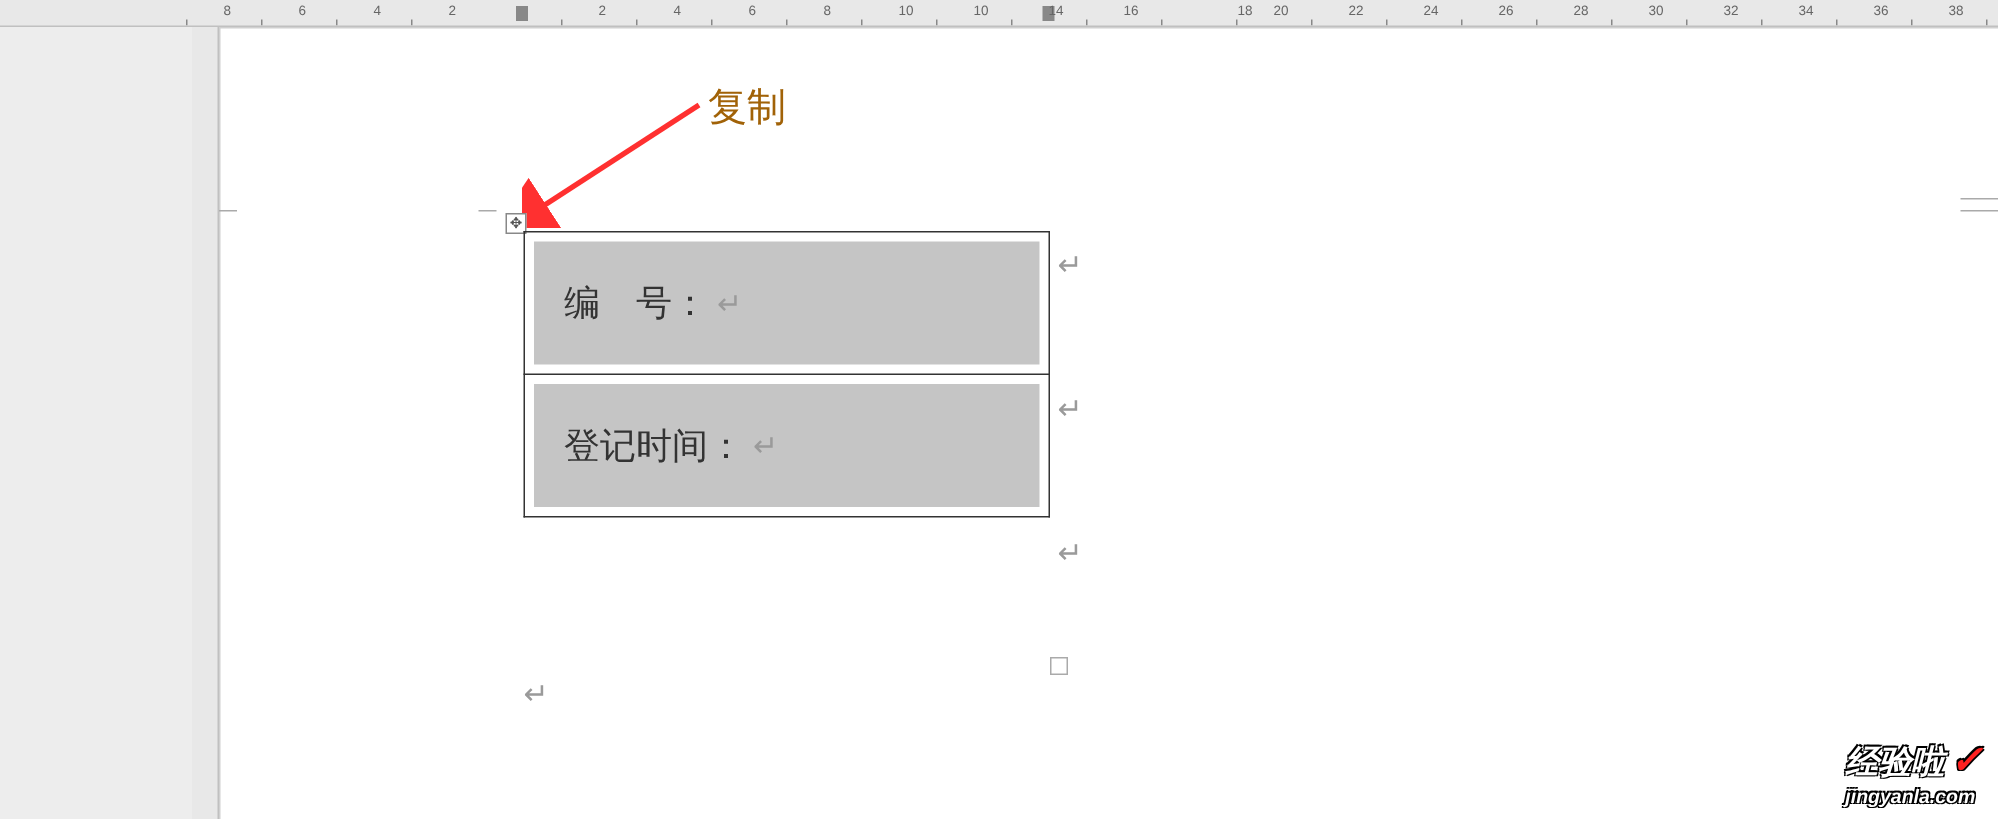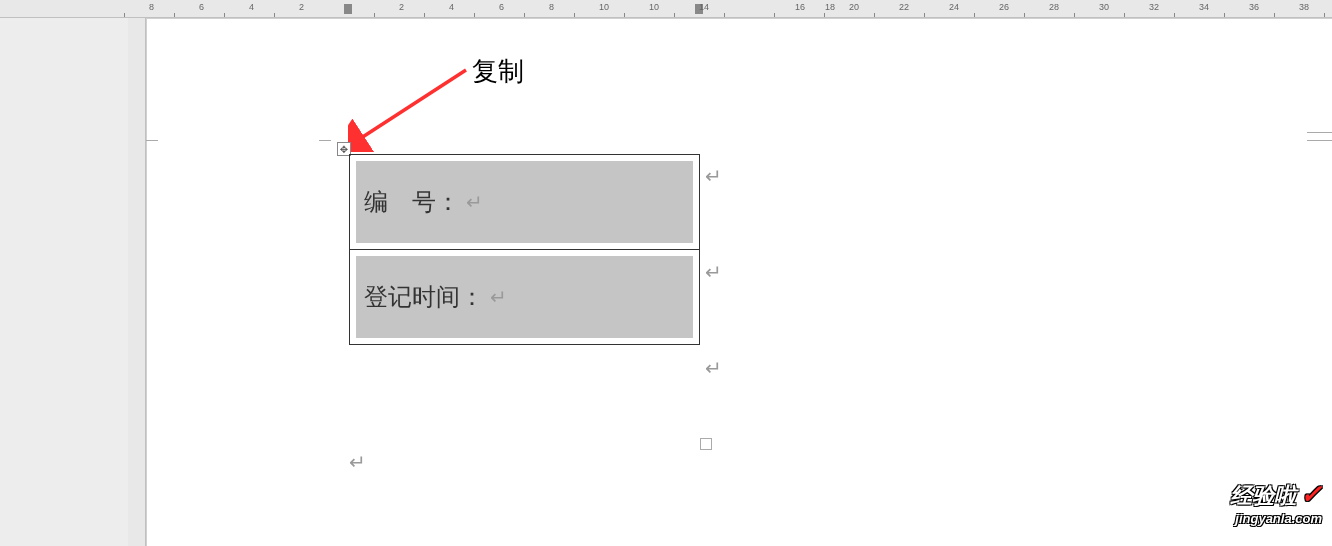--- a/index.html
+++ b/index.html
@@ -62,21 +62,21 @@
       right: 0;
       bottom: 0;
       background: #ffffff;
       border-left: 1px solid #d0d0d0;
       border-top: 1px solid #d0d0d0;
     }
     .annotation {
       position: absolute;
       left: 472px;
       top: 54px;
-      color: #000000;
+      color: #a16207;
       font-size: 26px;
       font-weight: 400;
     }
     .arrow {
       position: absolute;
       left: 348px;
       top: 62px;
       pointer-events: none;
     }
     .table-anchor {
@@ -107,21 +107,21 @@
       padding: 0;
       vertical-align: middle;
       position: relative;
     }
     .cell-inner {
       margin: 6px;
       background: #c5c5c5;
       height: calc(100% - 12px);
       display: flex;
       align-items: center;
-      padding-left: 8px;
+      padding-left: 20px;
       font-size: 24px;
       color: #333;
     }
     .para-mark {
       color: #9a9a9a;
       font-size: 20px;
       margin-left: 6px;
     }
     .row-end-mark {
       position: absolute;
@@ -175,22 +175,21 @@
       position: absolute;
       right: 0;
       top: 132px;
       width: 25px;
       height: 1px;
       background: #aaa;
     }
     .watermark {
       position: absolute;
       right: 10px;
-      bottom: 20px;
-      text-align: right;
+      bottom: 8px;
     }
     .wm-top {
       font-size: 22px;
       font-weight: bold;
       color: #fff;
       text-shadow: -1px -1px 0 #000, 1px -1px 0 #000, -1px 1px 0 #000, 1px 1px 0 #000;
       font-style: italic;
       font-family: "SimHei", sans-serif;
     }
     .wm-check {
@@ -227,21 +226,21 @@
     <span class="ruler-tick" style="left: 499px;">6</span>
     <span class="ruler-line" style="left: 474px;"></span>
     <span class="ruler-tick" style="left: 549px;">8</span>
     <span class="ruler-line" style="left: 524px;"></span>
     <span class="ruler-tick" style="left: 599px;">10</span>
     <span class="ruler-line" style="left: 574px;"></span>
     <span class="ruler-tick" style="left: 649px;">10</span>
     <span class="ruler-line" style="left: 624px;"></span>
     <span class="ruler-tick" style="left: 699px;">14</span>
     <span class="ruler-line" style="left: 674px;"></span>
-    <span class="ruler-tick" style="left: 749px; margin-left: 46px;">16</span>
+    <span class="ruler-tick" style="left: 749px;">16</span>
     <span class="ruler-line" style="left: 724px;"></span>
     <span class="ruler-tick" style="left: 825px;">18</span>
     <span class="ruler-line" style="left: 774px;"></span>
     <span class="ruler-tick" style="left: 849px; text-align: right;">20</span>
     <span class="ruler-line" style="left: 824px;"></span>
     <span class="ruler-tick" style="left: 899px;">22</span>
     <span class="ruler-line" style="left: 874px;"></span>
     <span class="ruler-tick" style="left: 949px;">24</span>
     <span class="ruler-line" style="left: 924px;"></span>
     <span class="ruler-tick" style="left: 999px;">26</span>

